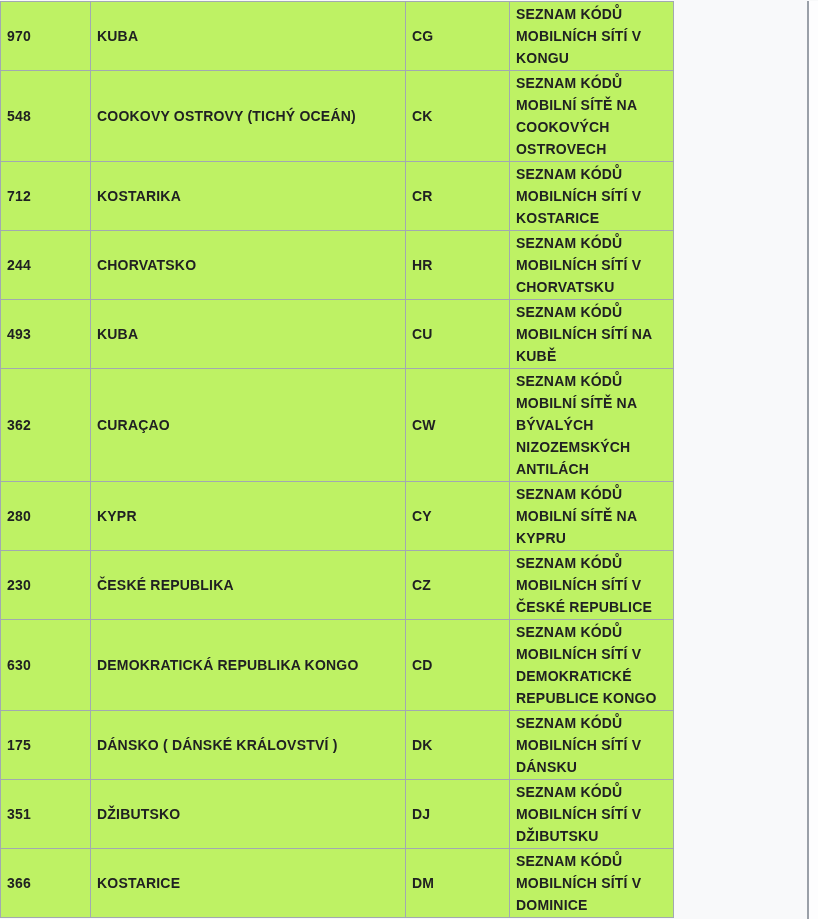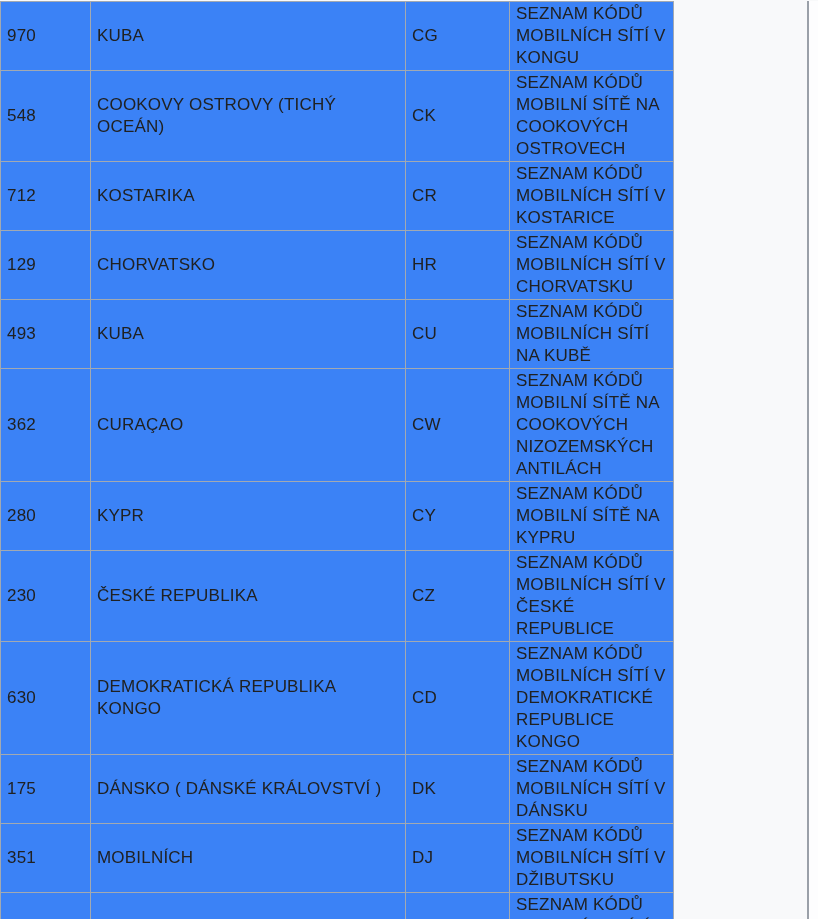--- a/index.html
+++ b/index.html
@@ -18,25 +18,25 @@
   }
   table.mcc-table {
     border-collapse: collapse;
     table-layout: fixed;
     width: 673px;
     margin-top: 1px;
     margin-left: 0;
   }
   table.mcc-table td {
     border: 1px solid #a2a9b1;
-    background: #3b82f6;
+    background: #bef264;
     padding: 1px 6px;
     vertical-align: middle;
-    font-weight: normal;
-    font-size: 17px;
+    font-weight: bold;
+    font-size: 14px;
     line-height: 22px;
     color: #202122;
     letter-spacing: 0.2px;
     overflow: hidden;
   }
   td.c-mcc    { padding-left: 10px; }
   td.c-iso    { padding-left: 8px; }
   td.c-link   { padding-left: 6px; }
   .net-link {
     color: #202122;
@@ -113,21 +113,21 @@
     <td class="c-iso">
       <span>CR</span>
     </td>
     <td class="c-link">
       <span class="net-link">SEZNAM KÓDŮ MOBILNÍCH SÍTÍ V KOSTARICE</span>
     </td>
   </tr>
 
   <tr>
     <td class="c-mcc">
-      <span>129</span>
+      <span>244</span>
     </td>
     <td class="c-country">
       <span>CHORVATSKO</span>
     </td>
     <td class="c-iso">
       <span>HR</span>
     </td>
     <td class="c-link">
       <span class="net-link">SEZNAM KÓDŮ MOBILNÍCH SÍTÍ V CHORVATSKU</span>
     </td>
@@ -152,21 +152,21 @@
     <td class="c-mcc">
       <span>362</span>
     </td>
     <td class="c-country">
       <span>CURAÇAO</span>
     </td>
     <td class="c-iso">
       <span>CW</span>
     </td>
     <td class="c-link">
-      <span class="net-link">SEZNAM KÓDŮ MOBILNÍ SÍTĚ NA COOKOVÝCH NIZOZEMSKÝCH ANTILÁCH</span>
+      <span class="net-link">SEZNAM KÓDŮ MOBILNÍ SÍTĚ NA BÝVALÝCH NIZOZEMSKÝCH ANTILÁCH</span>
     </td>
   </tr>
 
   <tr>
     <td class="c-mcc">
       <span>280</span>
     </td>
     <td class="c-country">
       <span>KYPR</span>
     </td>
@@ -221,21 +221,21 @@
     <td class="c-link">
       <span class="net-link">SEZNAM KÓDŮ MOBILNÍCH SÍTÍ V DÁNSKU</span>
     </td>
   </tr>
 
   <tr>
     <td class="c-mcc">
       <span>351</span>
     </td>
     <td class="c-country">
-      <span>MOBILNÍCH</span>
+      <span>DŽIBUTSKO</span>
     </td>
     <td class="c-iso">
       <span>DJ</span>
     </td>
     <td class="c-link">
       <span class="net-link">SEZNAM KÓDŮ MOBILNÍCH SÍTÍ V DŽIBUTSKU</span>
     </td>
   </tr>
 
   <tr>

